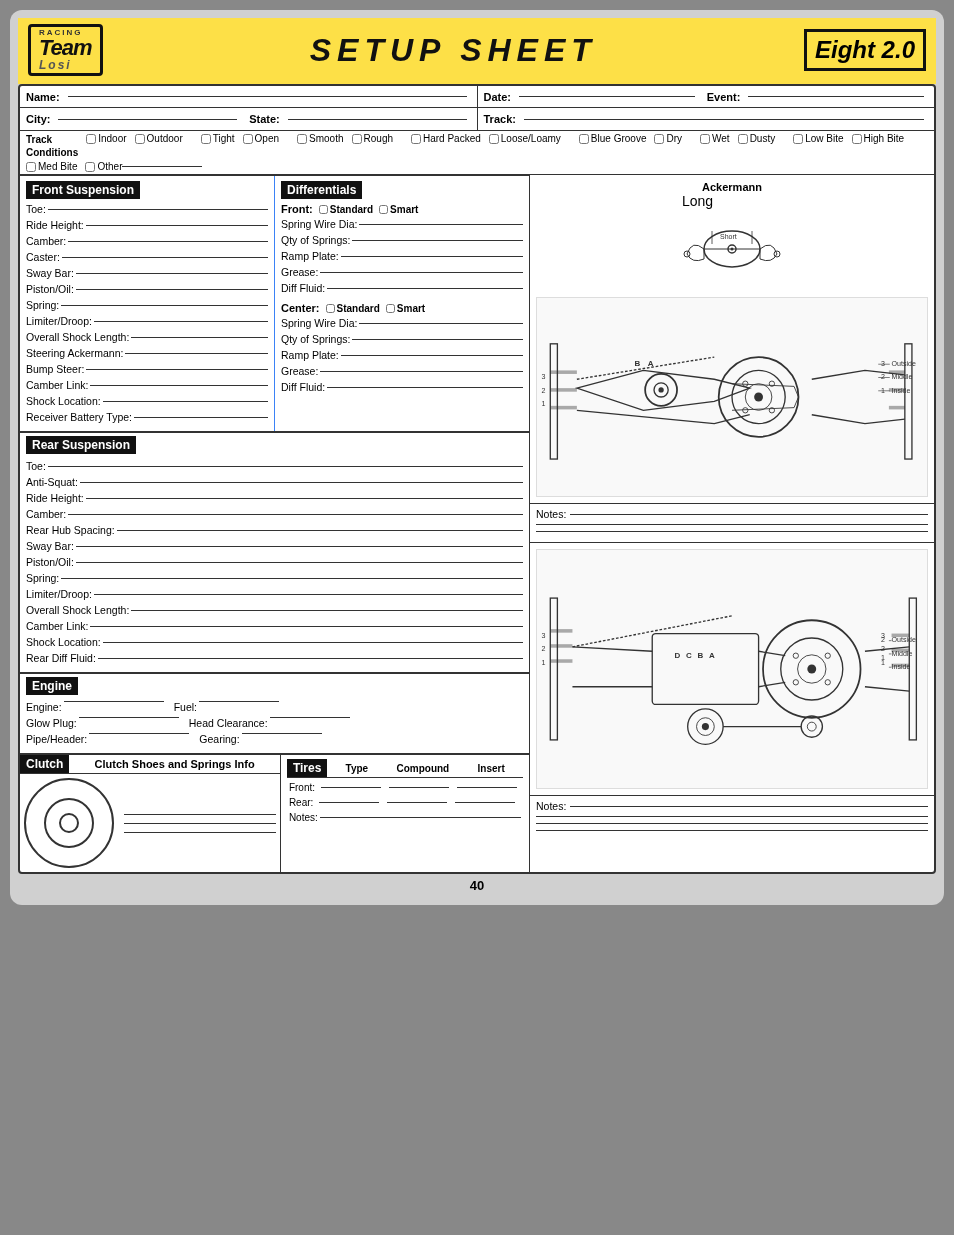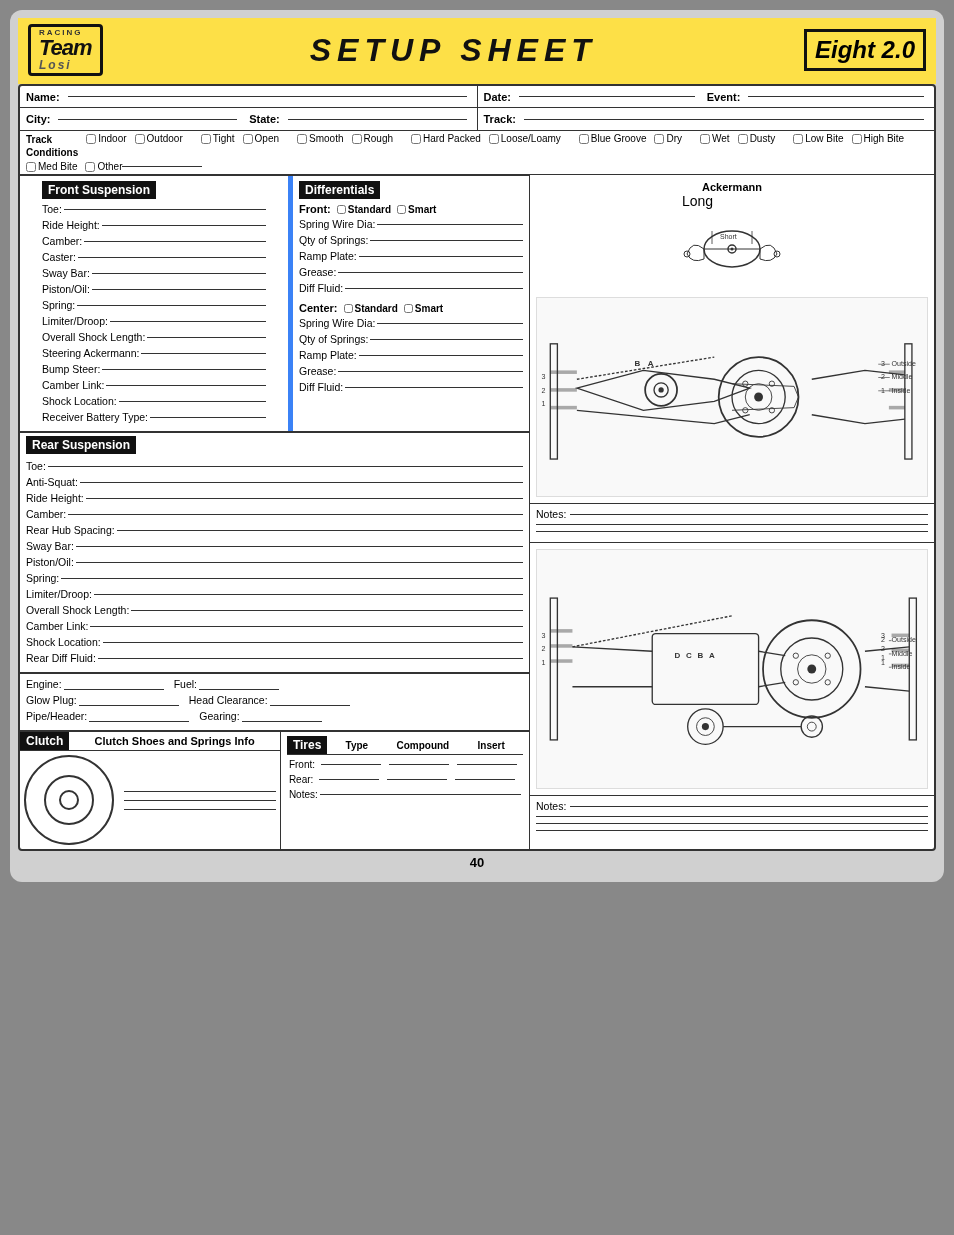--- a/index.html
+++ b/index.html
@@ -122,22 +122,22 @@
       margin: 4px 6px 2px;
     }
 
     
     .two-col {
       display: flex;
       border-top: 1px solid #333;
     }
     .suspension-col {
       flex: 1;
-      border-right: 5px solid #3b82f6;
-      padding: 4px 22px;
+      border-right: 1px solid #3b82f6;
+      padding: 4px 6px;
     }
     .diff-col {
       flex: 1;
       padding: 4px 6px;
     }
 
     .form-line {
       display: flex;
       align-items: center;
       margin-bottom: 4px;
@@ -177,21 +177,21 @@
     .engine-section {
       border-top: 2px solid #333;
     }
     .engine-inner {
       display: flex;
       flex-wrap: wrap;
       padding: 4px 6px;
     }
     .engine-line {
       display: flex;
-      align-items: flex-end;
+      align-items: flex-start;
       font-size: 10.5px;
       margin-bottom: 4px;
       margin-right: 10px;
     }
     .engine-line .lbl { white-space: nowrap; margin-right: 2px; }
     .engine-line .underline { border-bottom: 1px solid #333; min-width: 80px; }
 
     
     .bottom-section {
       border-top: 2px solid #333;
@@ -645,20 +645,23 @@
                 <span class="underline"></span>
               </div>
             <div class="rear-full-line">
                 <span class="lbl">Rear Diff Fluid:</span>
                 <span class="underline"></span>
               </div>
           </div>
         </div>
 
         <div class="engine-section">
+          <div style="padding:2px 6px;">
+            <span class="section-header" style="margin:0;">Engine</span>
+          </div>
           <div class="engine-inner">
             <div class="engine-line">
                 <span class="lbl">Engine:</span>
                 <span class="underline" style="min-width:100px;"></span>
               </div>
             <div class="engine-line">
                 <span class="lbl">Fuel:</span>
                 <span class="underline" style="min-width:80px;"></span>
               </div>
             <div style="width:100%;"></div>

